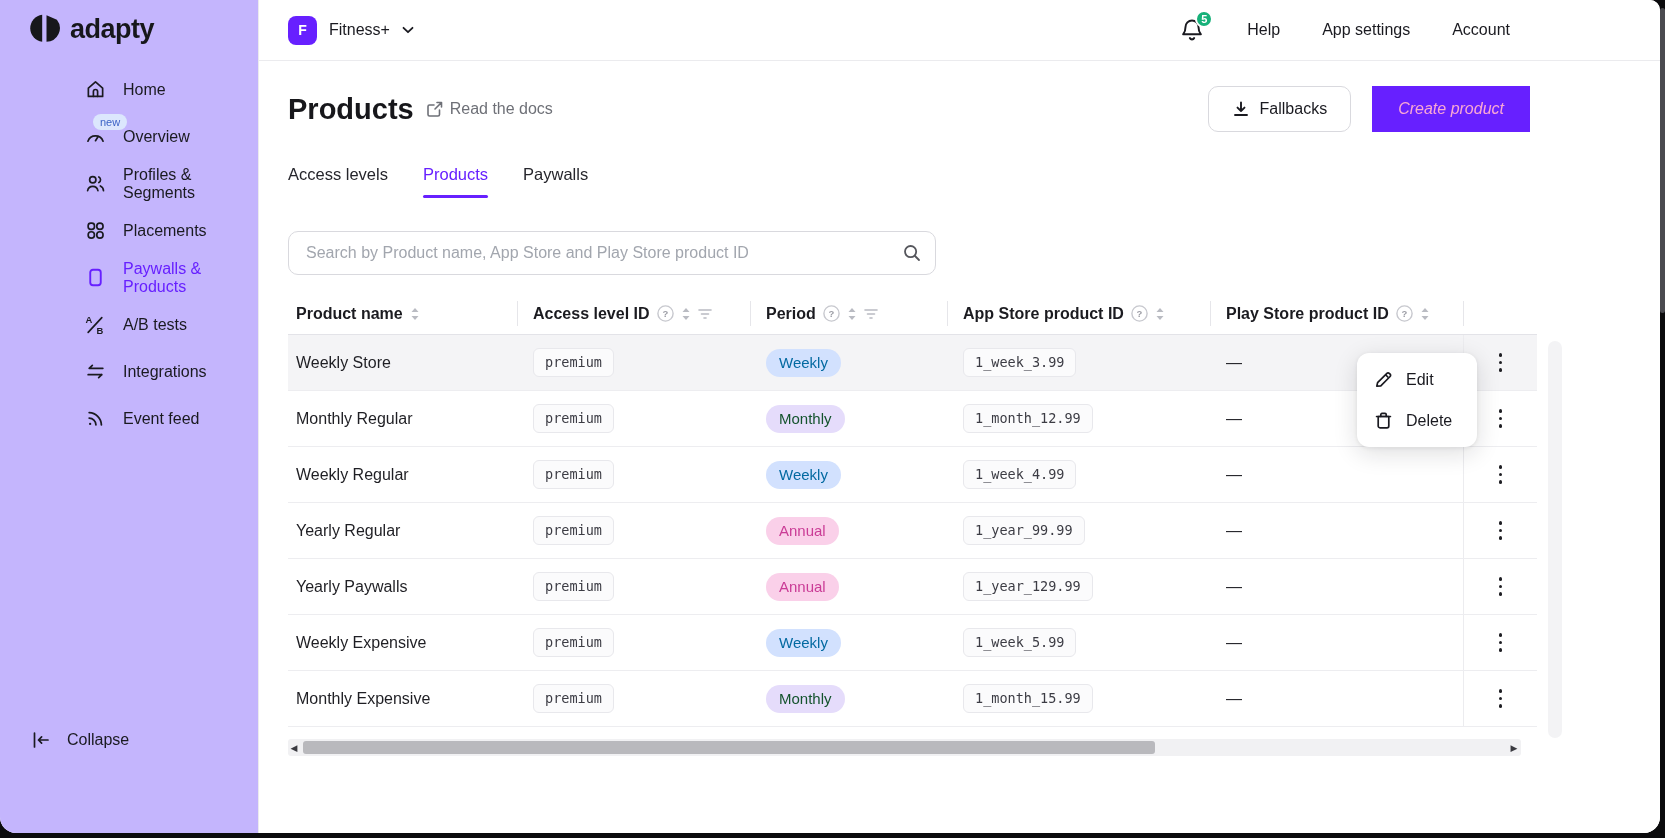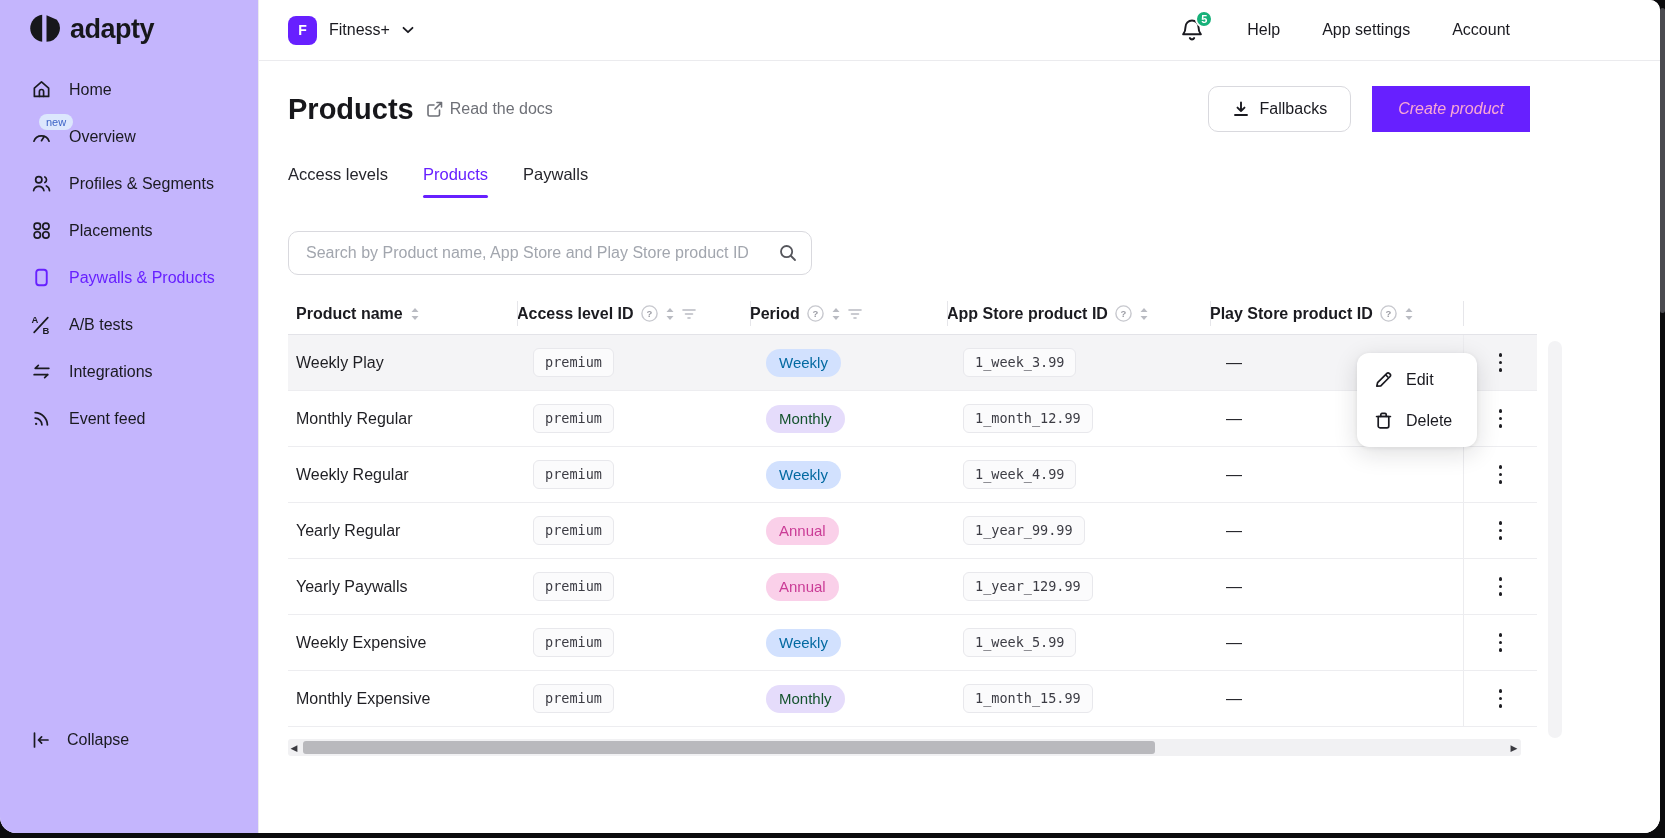--- a/index.html
+++ b/index.html
@@ -4,21 +4,21 @@
 <style>
   * { margin:0; padding:0; box-sizing:border-box; }
   html,body { width:1665px; height:838px; background:#0b0b0d; font-family:"Liberation Sans", sans-serif; }
   .page { position:absolute; left:0; top:0; width:1660px; height:833px; background:#fff;
           border-radius:0 10px 16px 16px; overflow:hidden; }
 
   
   .sidebar { position:absolute; left:0; top:0; width:259px; height:100%; background:#c4b5fd; border-right:1px solid #ebebee; }
   .logo { position:absolute; top:12px; left:28px; display:flex; align-items:center; gap:8px; }
   .logo-word { font-size:27px; font-weight:bold; color:#17171b; letter-spacing:-0.5px; }
-  .nav { position:absolute; top:66px; left:0; right:0; }
+  .nav { position:absolute; top:66px; left:17px; right:0;padding-left:37px; }
   .nav-item { position:relative; height:47px; display:flex; align-items:center; gap:17px; padding-left:31px;
               font-size:16px; color:#1a1a20; cursor:pointer; }
   .nav-item svg { flex:0 0 auto; }
   .nav-item.active { color:#6720ff; font-weight:500; }
   .nav-badge { position:absolute; top:1px; left:39px; background:#dce7fd; color:#3c63c6; font-size:11px;
                padding:2px 7px; border-radius:9px; line-height:1.1; }
   .collapse { position:absolute; top:730px; left:31px; display:flex; align-items:center; gap:16px;
               font-size:16px; color:#1a1a20; cursor:pointer; }
 
   
@@ -46,32 +46,32 @@
                    border:1px solid #d9d9de; border-radius:10px; font-size:16px; color:#1a1a20; cursor:pointer;
                    font-family:inherit; }
   .btn-create { height:46px; padding:0 26px; background:#6720ff; border:none; border-radius:0; font-size:16px;
                 color:#f9a8d4; font-weight:500; cursor:pointer; font-family:inherit;font-style:italic; }
 
   .tabs { position:absolute; top:104px; left:29px; display:flex; gap:35px; }
   .tab { font-size:16.5px; color:#26262c; padding-bottom:14px; cursor:pointer; position:relative; }
   .tab.active { color:#6720ff; font-weight:500; }
   .tab.active::after { content:""; position:absolute; left:0; right:0; bottom:0; height:3px; background:#6720ff; border-radius:2px; }
 
-  .search-wrap { position:absolute; top:170px; left:29px; width:524px; height:44px; }
+  .search-wrap { position:absolute; top:170px; left:29px; width:648px; height:44px; }
   .search-input { width:100%; height:100%; border:1px solid #d9d9de; border-radius:10px; padding:0 44px 0 17px;
                   font-size:16px; color:#1a1a20; font-family:inherit; outline:none; }
   .search-input::placeholder { color:#a2a6ae; }
   .search-icon { position:absolute; right:14px; top:12px; }
 
   
   .table { position:absolute; top:232px; left:29px; width:1249px; }
   .thead, .trow { display:grid; grid-template-columns:229px 233px 197px 263px 253px 74px; align-items:center; }
   .thead { height:42px; border-bottom:1px solid #e3e3e8; }
   .th { position:relative; display:flex; align-items:center; gap:7px; font-size:16px; font-weight:bold;
-        color:#1b1b20; height:100%; }
+        color:#1b1b20; padding-left:16px; height:100%; }
   .th:first-child { padding-left:8px; }
   .th + .th::before { content:""; position:absolute; left:0; top:8px; bottom:8px; width:1px; background:#e6e6ea; }
   .trow { height:56px; border-bottom:1px solid #ededf0; background:#fff; }
   .trow.hl { background:#f4f4f6; }
   .cell { padding-left:16px; font-size:16px; color:#1f1f24; display:flex; align-items:center; }
   .cell.c-namecell { padding-left:8px; }
   .badge-code { display:inline-block; font-family:"DejaVu Sans Mono", monospace; font-size:13.5px; color:#3c3c44;
                 background:#fbfbfc; border:1px solid #e8e8ec; border-radius:6px; padding:5px 11px; line-height:1.2; }
   .pill { display:inline-block; font-size:15px; padding:5px 13px; border-radius:14px; line-height:1.2; }
   .pill.weekly  { background:#d2e1fe; color:#0369a1; }
@@ -362,21 +362,21 @@
                 <path d="M5 1 L8.5 5 H1.5 Z" fill="#b9bbc2"></path>
                 <path d="M5 13 L1.5 9 H8.5 Z" fill="#b9bbc2"></path>
               </svg>
             </span>
         </div>
         <div class="th"></div>
       </div>
       <div id="rows-box">
   <div class="trow hl">
     <div class="cell c-namecell">
-              <span class="c-name">Weekly Play</span>
+              <span class="c-name">Weekly Store</span>
             </div>
     <div class="cell">
               <span class="badge-code access">premium</span>
             </div>
     <div class="cell">
               <span class="pill weekly">Weekly</span>
             </div>
     <div class="cell">
               <span class="badge-code appid">1_week_3.99</span>
             </div>

